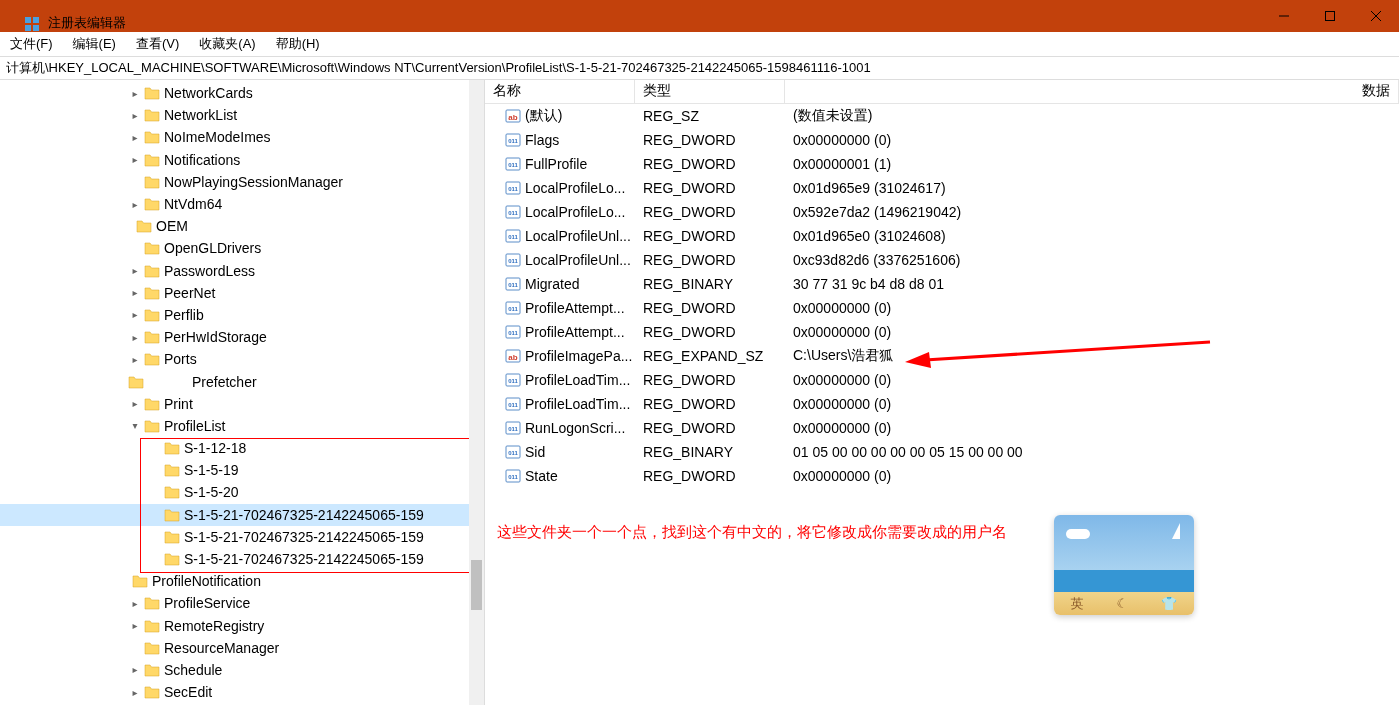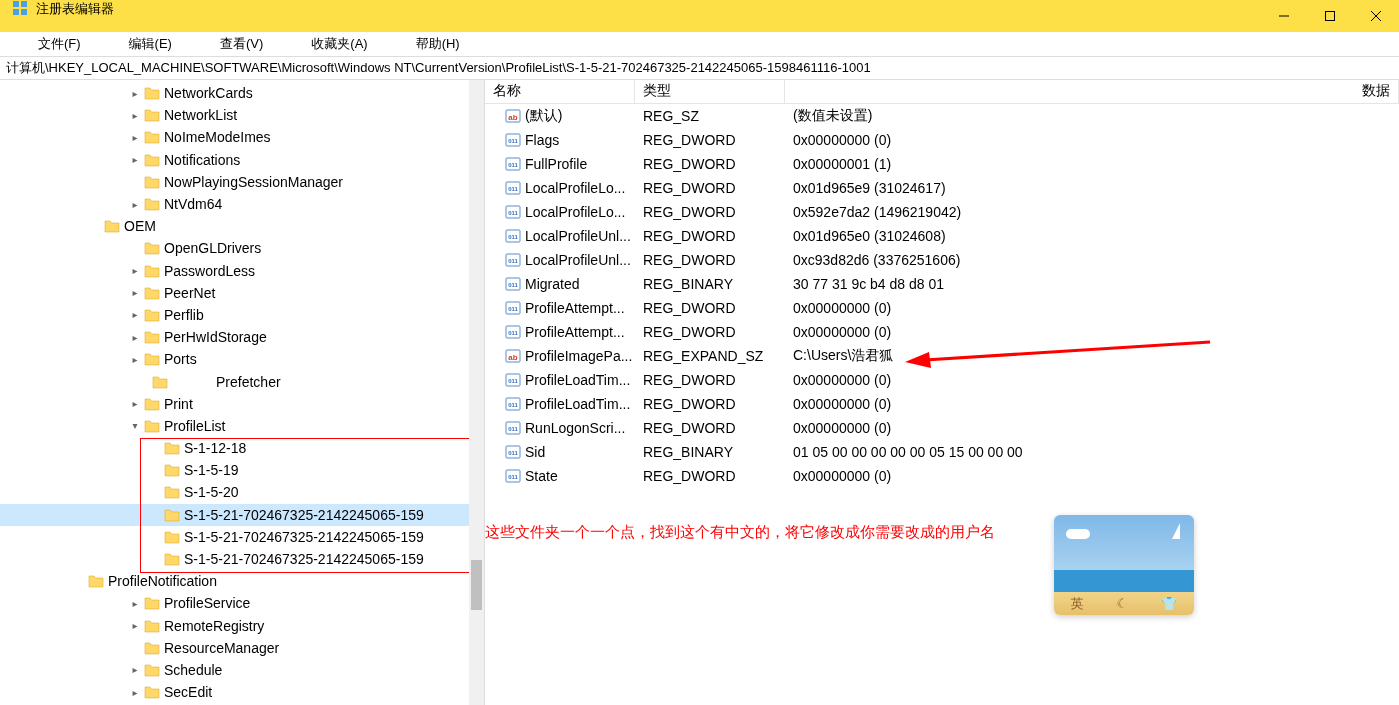--- a/index.html
+++ b/index.html
@@ -1,24 +1,24 @@
 <!DOCTYPE html>
 <html><head>
 <meta charset="utf-8">
 <style>
 * { box-sizing: border-box; margin: 0; padding: 0; }
 body { font-family: "Microsoft YaHei", "Segoe UI", sans-serif; font-size: 14px; color: #000; background: #fff; overflow: hidden; }
 .window { width: 1399px; height: 705px; position: relative; background: #fff; }
-.titlebar { height: 32px; display: flex; align-items: flex-start; padding-left: 12px; background: #fde047; }
+.titlebar { height: 32px; display: flex; align-items: flex-end; padding-left: 24px; background: #c2410c; }
 .titlebar .app-icon { width: 16px; height: 16px; margin-right: 8px; }
 .titlebar .title { font-size: 13px; flex: 1; }
 .win-controls { display: flex; }
 .win-controls div { width: 46px; height: 32px; display: flex; align-items: center; justify-content: center; color: #000; }
 .menubar { height: 24px; display: flex; align-items: center; padding: 0 6px; gap: 12px; font-size: 13px; background: #fff; }
-.menubar span { padding: 2px 4px; margin-left: 28px; }
+.menubar span { padding: 2px 4px; }
 .pathbar { height: 24px; border-top: 1px solid #ddd; border-bottom: 1px solid #ddd; padding: 2px 6px; font-size: 13px; display: flex; align-items: center; }
 .content { display: flex; height: calc(705px - 32px - 24px - 24px); position: relative; }
 .tree-pane { width: 485px; overflow: hidden; position: relative; border-right: 1px solid #ddd; }
 .splitter-scrollbar { position: absolute; right: 0; top: 0; bottom: 0; width: 15px; background: #f0f0f0; }
 .splitter-scrollbar .thumb { position: absolute; left: 2px; right: 2px; top: 480px; height: 50px; background: #c0c0c0; }
 .tree { padding-top: 2px; }
 .tree-item { display: flex; align-items: center; height: 22.2px; white-space: nowrap; font-size: 14px; }
 .expander { width: 14px; text-align: center; color: #666; font-size: 10px; margin-right: 2px; user-select:none; }
 .folder-icon { width: 16px; height: 14px; margin-right: 4px; }
 .tree-item.selected { background: #cce8ff; }
@@ -27,21 +27,21 @@
 .values-header { display: flex; height: 24px; border-bottom: 1px solid #e5e5e5; font-size: 14px; }
 .values-header div { padding: 2px 8px; border-right: 1px solid #e5e5e5; }
 .col-name-h { width: 150px; }
 .col-type-h { width: 150px; }
 .col-data-h { flex: 1; text-align: right; }
 .value-row { display: flex; align-items: center; height: 24px; font-size: 14px; }
 .value-row .col-name { width: 150px; padding-left: 20px; display: flex; align-items: center; }
 .value-row .col-type { width: 150px; padding-left: 8px; }
 .value-row .col-data { flex: 1; padding-left: 8px; }
 .value-icon { width: 16px; height: 16px; margin-right: 4px; flex-shrink:0; }
-.annotation { position: absolute; color: #ff0000; font-size: 15px; }
+.annotation { position: absolute; color: #ff0000; font-size: 15px; margin-left: 12px; }
 .arrow-svg { position: absolute; pointer-events: none; }
 .ime-badge { position: absolute; right: 205px; bottom: 90px; width: 140px; height: 100px; border-radius: 6px; overflow: hidden; box-shadow: 0 2px 6px rgba(0,0,0,0.2); }
 .ime-sky { height: 55%; background: linear-gradient(#7fb8e8,#a8d2f0); position: relative; }
 .ime-sea { height: 22%; background: #3596d4; }
 .ime-sand { height: 23%; background: linear-gradient(#f0d48a,#e8c06a); display:flex; align-items:center; justify-content:space-around; font-size:13px; color:#8a5a2a; }
 .sail { position:absolute; right:14px; top:8px; width:0; height:0; border-left:8px solid transparent; border-right:0 solid transparent; border-bottom:16px solid #fff; }
 .cloud { position:absolute; left:12px; top:14px; width:24px; height:10px; background:#fff; border-radius:10px; }
 </style>
 </head>
 <body>
@@ -126,21 +126,21 @@
             </svg>
             <span>NowPlayingSessionManager</span>
           </div>
           <div class="tree-item" style="padding-left: 128px;">
             <span class="expander">▸</span>
             <svg class="folder-icon" viewBox="0 0 16 14">
               <path d="M1 2h5l1.5 2H15v9H1z" fill="#ffd868" stroke="#d4a020" stroke-width="0.5"></path>
             </svg>
             <span>NtVdm64</span>
           </div>
-          <div class="tree-item" style="padding-left: 88px;">
+          <div class="tree-item" style="padding-left: 120px;">
             <span class="expander"></span>
             <svg class="folder-icon" viewBox="0 0 16 14">
               <path d="M1 2h5l1.5 2H15v9H1z" fill="#ffd868" stroke="#d4a020" stroke-width="0.5"></path>
             </svg>
             <span>OEM</span>
           </div>
           <div class="tree-item" style="padding-left: 128px;">
             <span class="expander"></span>
             <svg class="folder-icon" viewBox="0 0 16 14">
               <path d="M1 2h5l1.5 2H15v9H1z" fill="#ffd868" stroke="#d4a020" stroke-width="0.5"></path>
@@ -175,21 +175,21 @@
             </svg>
             <span>PerHwIdStorage</span>
           </div>
           <div class="tree-item" style="padding-left: 128px;">
             <span class="expander">▸</span>
             <svg class="folder-icon" viewBox="0 0 16 14">
               <path d="M1 2h5l1.5 2H15v9H1z" fill="#ffd868" stroke="#d4a020" stroke-width="0.5"></path>
             </svg>
             <span>Ports</span>
           </div>
-          <div class="tree-item" style="padding-left: 92px; gap: 44px;">
+          <div class="tree-item" style="padding-left: 68px; gap: 44px;">
             <span class="expander"></span>
             <svg class="folder-icon" viewBox="0 0 16 14">
               <path d="M1 2h5l1.5 2H15v9H1z" fill="#ffd868" stroke="#d4a020" stroke-width="0.5"></path>
             </svg>
             <span>Prefetcher</span>
           </div>
           <div class="tree-item" style="padding-left: 128px;">
             <span class="expander">▸</span>
             <svg class="folder-icon" viewBox="0 0 16 14">
               <path d="M1 2h5l1.5 2H15v9H1z" fill="#ffd868" stroke="#d4a020" stroke-width="0.5"></path>
@@ -238,21 +238,21 @@
             </svg>
             <span>S-1-5-21-702467325-2142245065-159</span>
           </div>
           <div class="tree-item" style="padding-left: 148px;">
             <span class="expander"></span>
             <svg class="folder-icon" viewBox="0 0 16 14">
               <path d="M1 2h5l1.5 2H15v9H1z" fill="#ffd868" stroke="#d4a020" stroke-width="0.5"></path>
             </svg>
             <span>S-1-5-21-702467325-2142245065-159</span>
           </div>
-          <div class="tree-item" style="padding-left: 72px;">
+          <div class="tree-item" style="padding-left: 116px;">
             <span class="expander"></span>
             <svg class="folder-icon" viewBox="0 0 16 14">
               <path d="M1 2h5l1.5 2H15v9H1z" fill="#ffd868" stroke="#d4a020" stroke-width="0.5"></path>
             </svg>
             <span>ProfileNotification</span>
           </div>
           <div class="tree-item" style="padding-left: 128px;">
             <span class="expander">▸</span>
             <svg class="folder-icon" viewBox="0 0 16 14">
               <path d="M1 2h5l1.5 2H15v9H1z" fill="#ffd868" stroke="#d4a020" stroke-width="0.5"></path>

